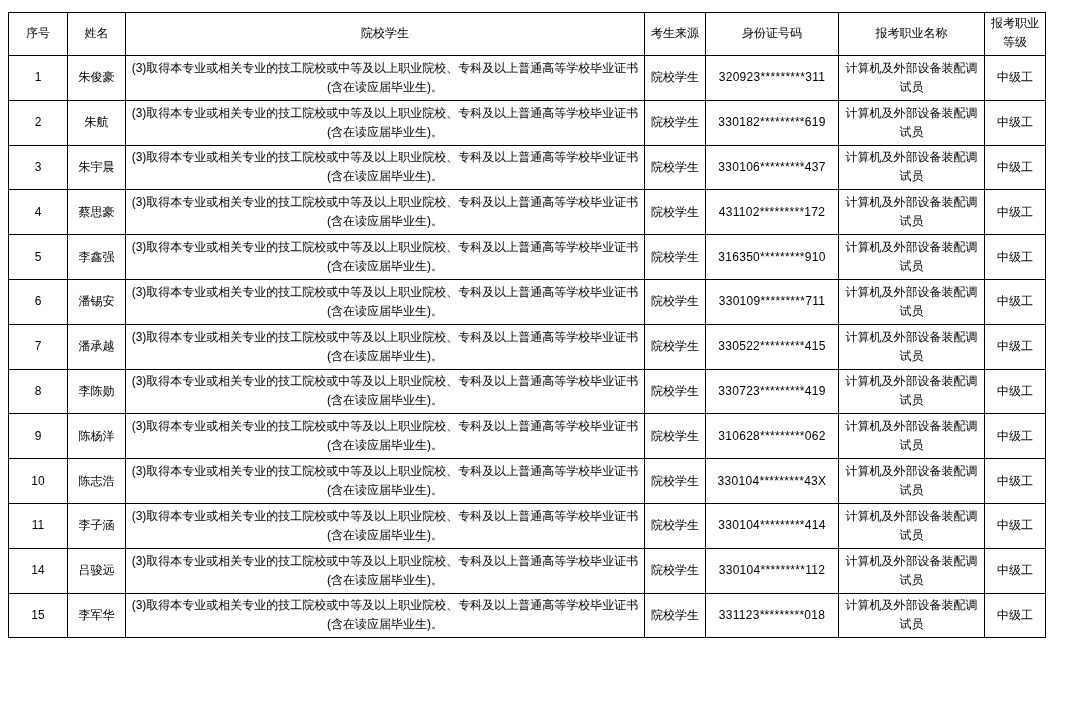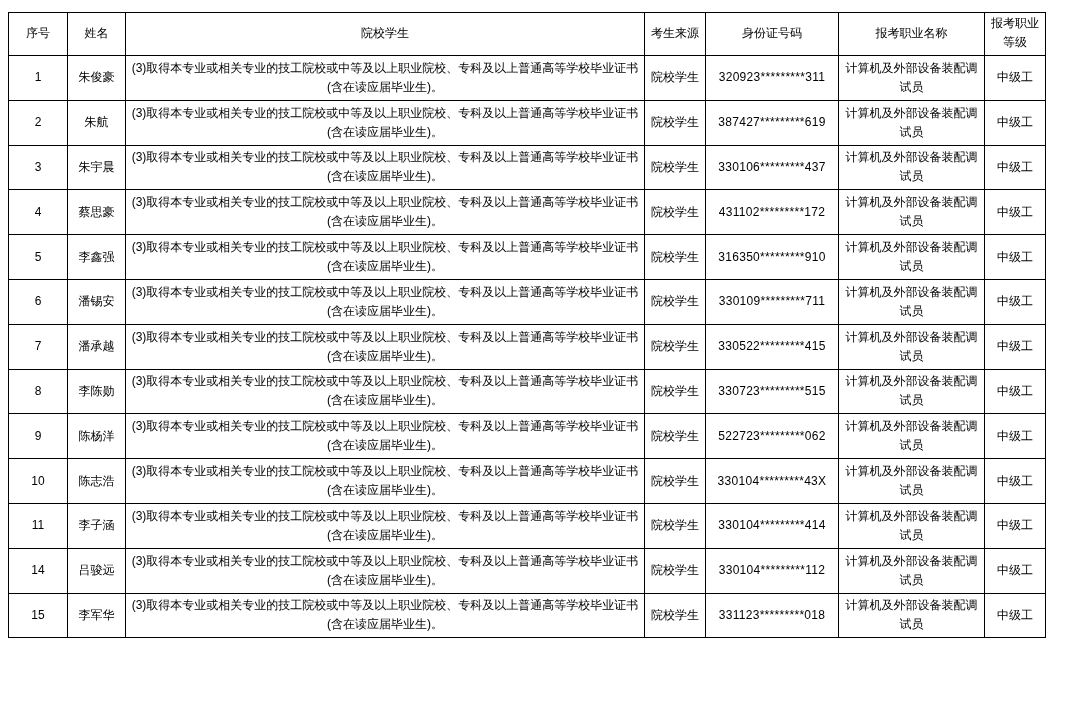--- a/index.html
+++ b/index.html
@@ -70,21 +70,21 @@
           <td>院校学生</td>
           <td class="cell-id">320923*********311</td>
           <td>计算机及外部设备装配调试员</td>
           <td>中级工</td>
         </tr>
         <tr>
           <td>2</td>
           <td>朱航</td>
           <td class="cell-condition">(3)取得本专业或相关专业的技工院校或中等及以上职业院校、专科及以上普通高等学校毕业证书(含在读应届毕业生)。</td>
           <td>院校学生</td>
-          <td class="cell-id">387427*********619</td>
+          <td class="cell-id">330182*********619</td>
           <td>计算机及外部设备装配调试员</td>
           <td>中级工</td>
         </tr>
         <tr>
           <td>3</td>
           <td>朱宇晨</td>
           <td class="cell-condition">(3)取得本专业或相关专业的技工院校或中等及以上职业院校、专科及以上普通高等学校毕业证书(含在读应届毕业生)。</td>
           <td>院校学生</td>
           <td class="cell-id">330106*********437</td>
           <td>计算机及外部设备装配调试员</td>
@@ -124,30 +124,30 @@
           <td>院校学生</td>
           <td class="cell-id">330522*********415</td>
           <td>计算机及外部设备装配调试员</td>
           <td>中级工</td>
         </tr>
         <tr>
           <td>8</td>
           <td>李陈勋</td>
           <td class="cell-condition">(3)取得本专业或相关专业的技工院校或中等及以上职业院校、专科及以上普通高等学校毕业证书(含在读应届毕业生)。</td>
           <td>院校学生</td>
-          <td class="cell-id">330723*********515</td>
+          <td class="cell-id">330723*********419</td>
           <td>计算机及外部设备装配调试员</td>
           <td>中级工</td>
         </tr>
         <tr>
           <td>9</td>
           <td>陈杨洋</td>
           <td class="cell-condition">(3)取得本专业或相关专业的技工院校或中等及以上职业院校、专科及以上普通高等学校毕业证书(含在读应届毕业生)。</td>
           <td>院校学生</td>
-          <td class="cell-id">522723*********062</td>
+          <td class="cell-id">310628*********062</td>
           <td>计算机及外部设备装配调试员</td>
           <td>中级工</td>
         </tr>
         <tr>
           <td>10</td>
           <td>陈志浩</td>
           <td class="cell-condition">(3)取得本专业或相关专业的技工院校或中等及以上职业院校、专科及以上普通高等学校毕业证书(含在读应届毕业生)。</td>
           <td>院校学生</td>
           <td class="cell-id">330104*********43X</td>
           <td>计算机及外部设备装配调试员</td>

